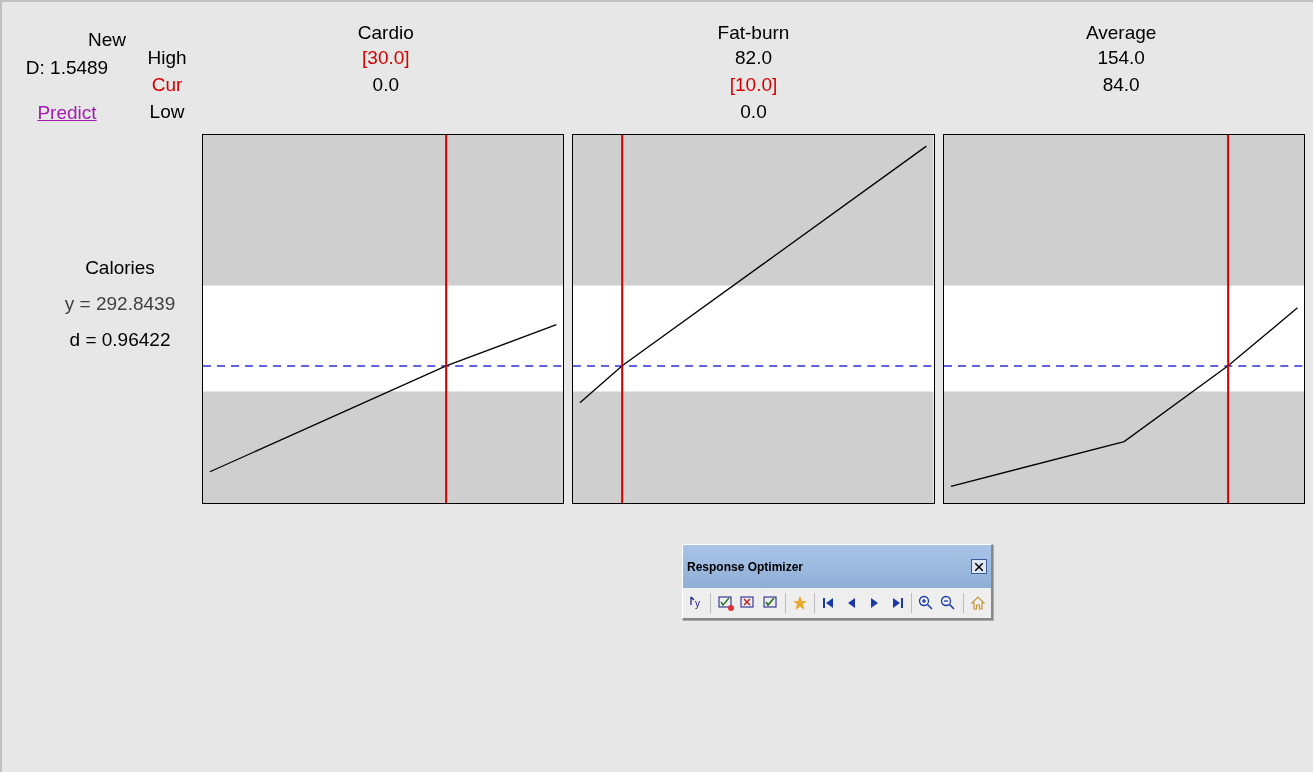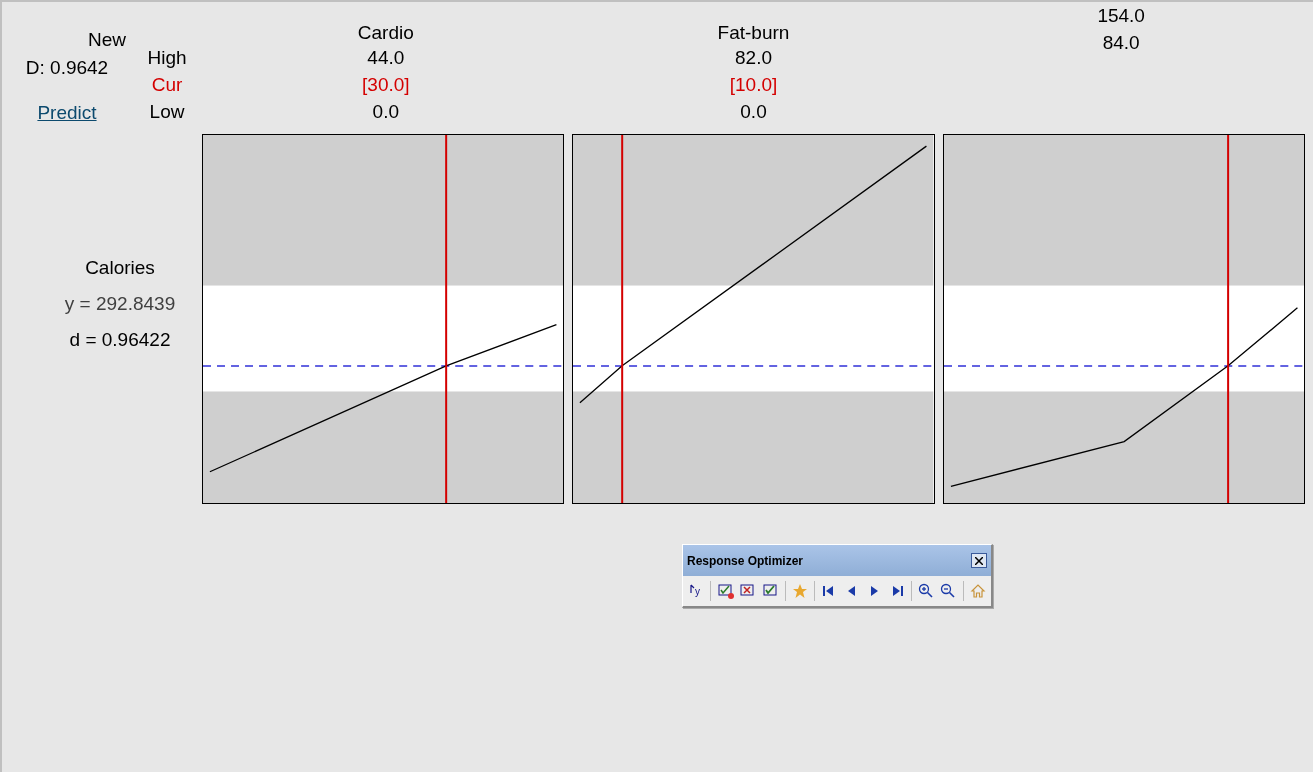--- a/index.html
+++ b/index.html
@@ -27,21 +27,21 @@
   .col-left {
     position: absolute;
     left: 0; top: 0;
     width: 200px;
     text-align: center;
   }
   .col-left .new { position: absolute; top: 27px; left: 0; width: 130px; text-align: center; padding-left: 40px; }
   .col-left .d   { position: absolute; top: 55px; left: 0; width: 130px; text-align: center; }
   .col-left .predict {
     position: absolute; top: 100px; left: 0; width: 130px; text-align: center;
-    color: #0c4a6e; text-decoration: underline; cursor: pointer;
+    color: #a21caf; text-decoration: underline; cursor: pointer;
   }
   .row-labels {
     position: absolute; left: 130px; top: 42px; width: 70px;
     line-height: 27px;
   }
   .row-labels div { text-align: center; }
   .red { color: #d40000; }
   .blue { color: #404040; }
 
   .factors {
@@ -96,21 +96,21 @@
     background: #eeeeee;
     border-top: 1px solid #fff;
     border-left: 1px solid #fff;
     border-right: 2px solid #888;
     border-bottom: 2px solid #888;
     font-size: 12px;
     box-shadow: 1px 1px 0 #aaa;
   }
   .toolbox .titlebar {
     background: linear-gradient(#aac4e8, #8faed6);
-    padding: 8px 4px;
+    padding: 14px 4px;
     display: flex;
     justify-content: space-between;
     align-items: center;
     font-weight: bold;
     color: #000;
   }
   .toolbox .titlebar .close {
     width: 14px; height: 13px;
     background: #dfe7f3;
     border: 1px solid #3a5a9a;
@@ -136,42 +136,42 @@
     margin: 0 2px;
   }
 </style>
 </head>
 <body>
 <div class="container">
 
 <div class="hdr">
   <div class="col-left">
     <div class="new">New</div>
-    <div class="d">D: 0.9642</div>
+    <div class="d">D: 1.5489</div>
     <div class="predict">Predict</div>
   </div>
   <div class="row-labels">
     <div>High</div>
     <div class="red">Cur</div>
     <div>Low</div>
   </div>
   <div class="factors">
     <div class="factor">
       <div class="name">Cardio</div>
-      <div class="high">44.0</div>
       <div class="cur">[30.0]</div>
       <div class="low">0.0</div>
     </div>
     <div class="factor">
       <div class="name">Fat-burn</div>
       <div class="high">82.0</div>
       <div class="cur">[10.0]</div>
       <div class="low">0.0</div>
     </div>
     <div class="factor">
+      <div class="name">Average</div>
       <div class="high">154.0</div>
       <div class="low">84.0</div>
     </div>
   </div>
 </div>
 
 <div class="resp-info">
   <div>Calories</div>
   <div class="blue">y = 292.8439</div>
   <div>d = 0.96422</div>

